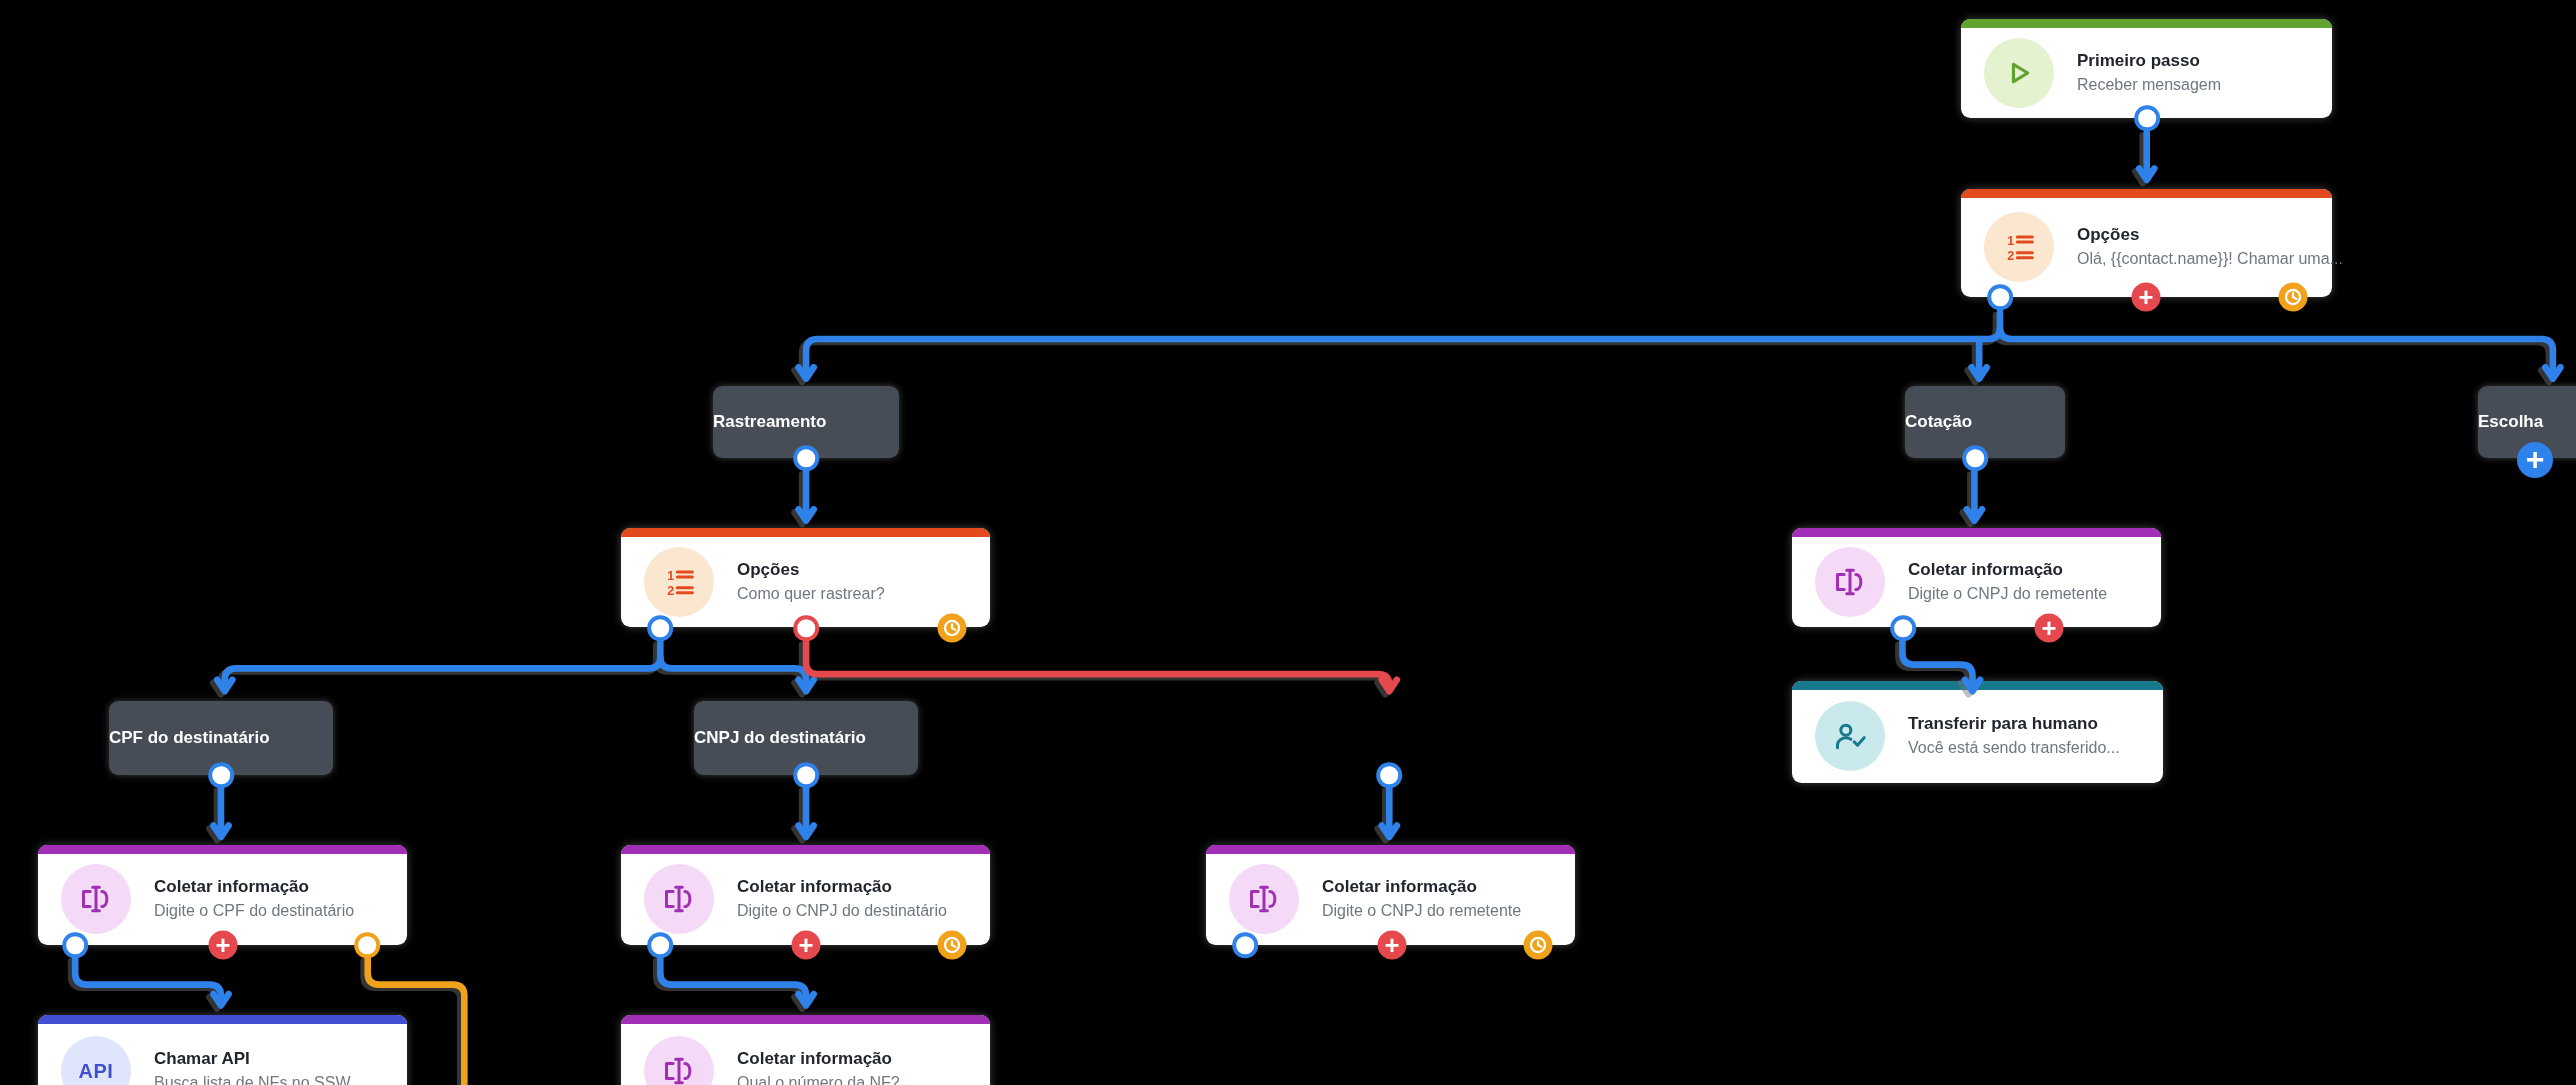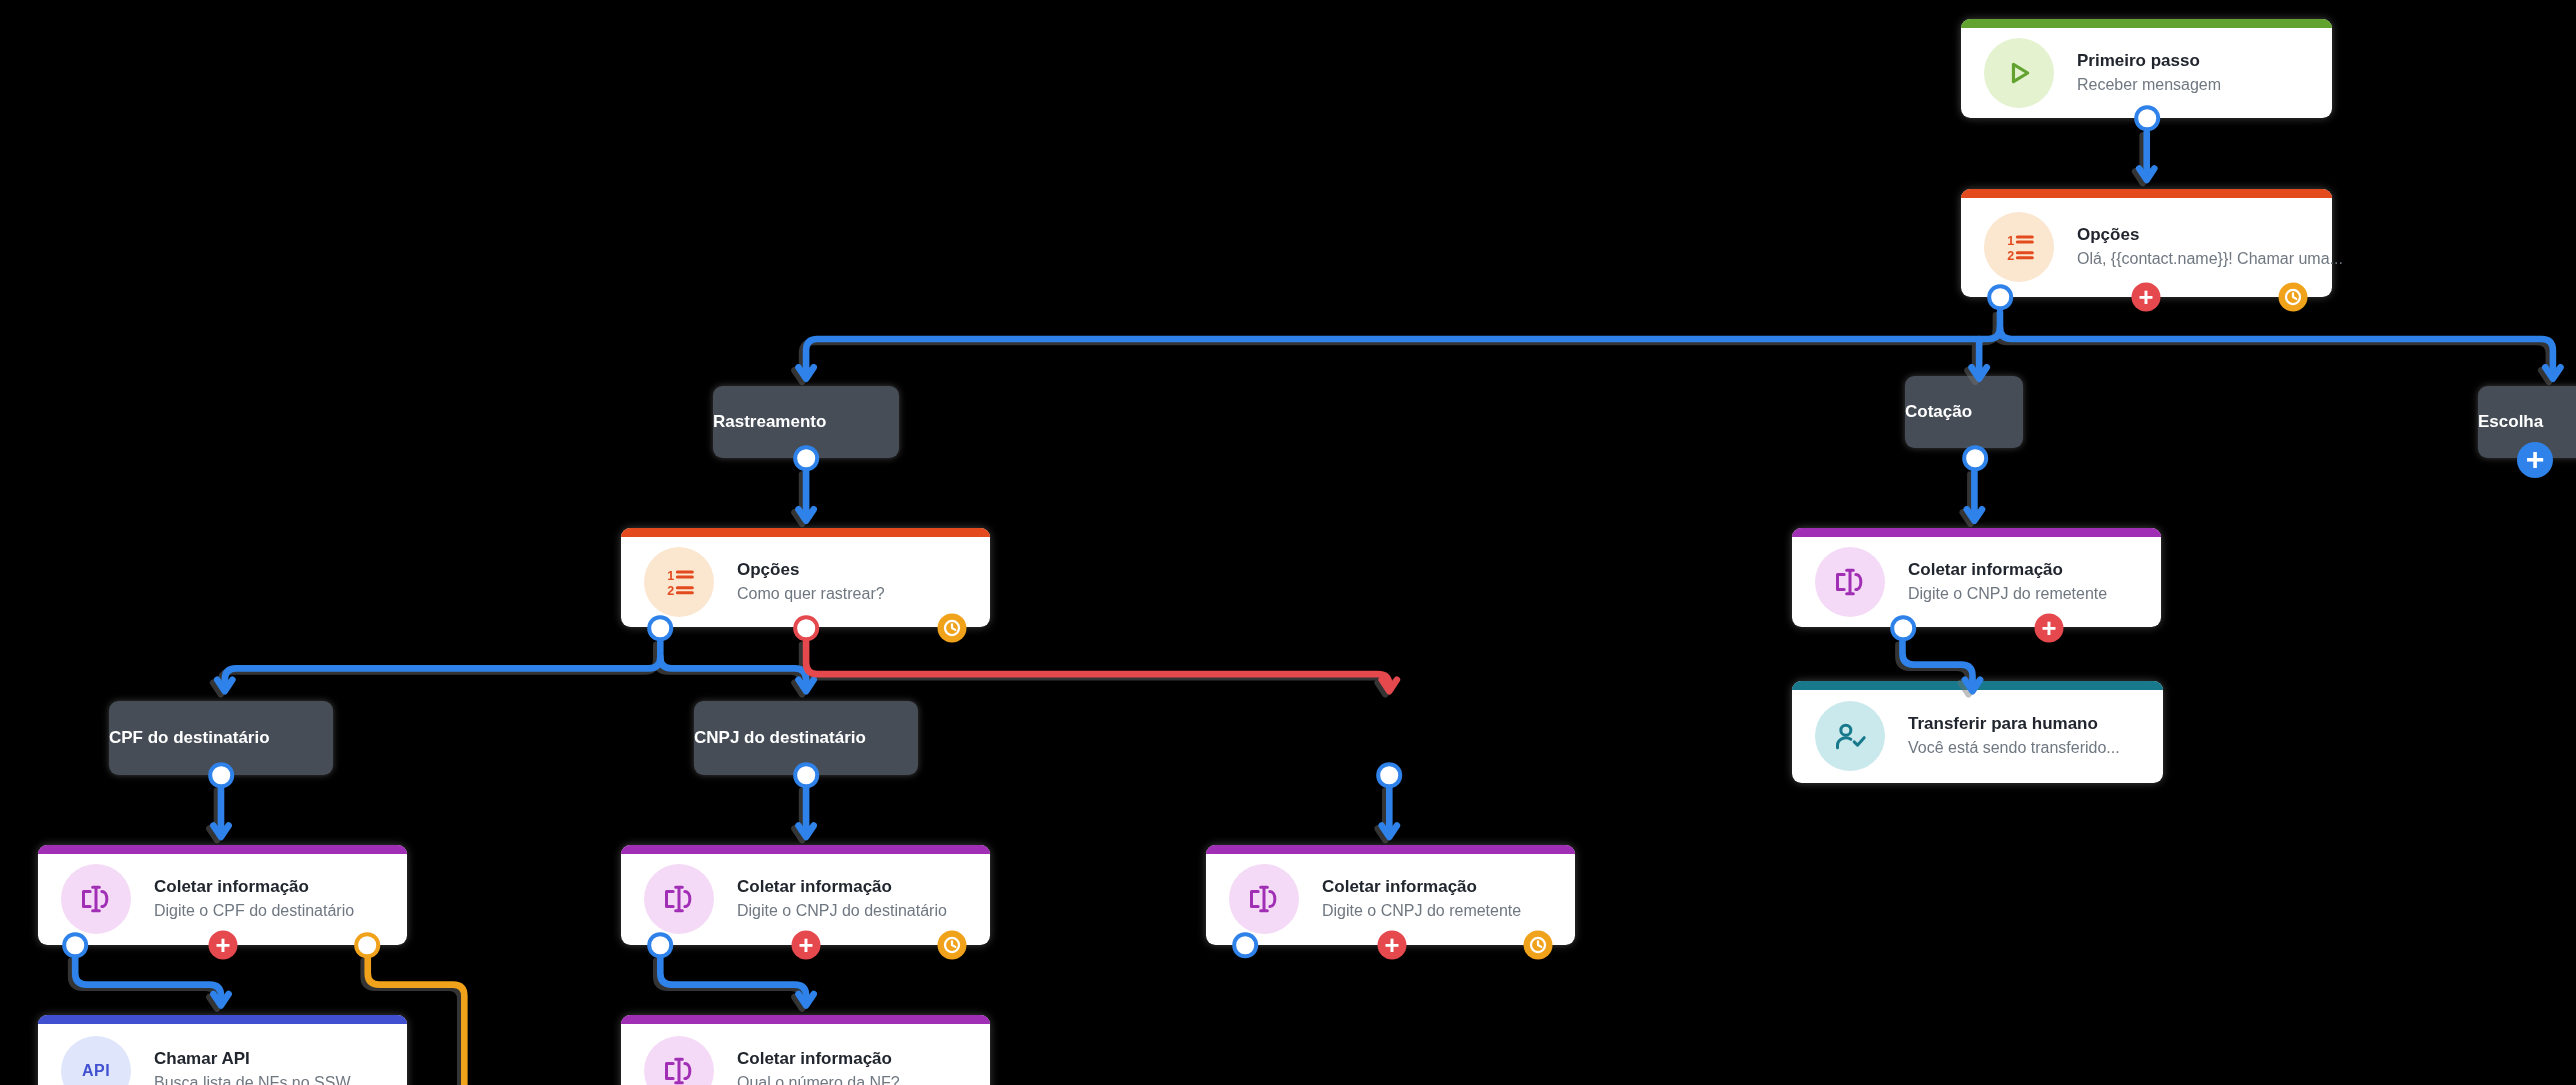--- a/index.html
+++ b/index.html
@@ -8,21 +8,21 @@
 
   
   .node{position:absolute;background:#fff;border-radius:9.5px;
         box-shadow:0 0 8.5px rgba(125,125,125,.55);}
   .node .bar{height:8.5px;border-radius:9.5px 9.5px 0 0;}
   .node .body{display:flex;align-items:center;gap:23px;padding:0 23px;height:calc(100% - 8.5px);}
   .node .icon{width:70px;height:70px;border-radius:50%;flex:0 0 auto;
               display:flex;align-items:center;justify-content:center;}
   .node .title{font-size:17px;font-weight:bold;color:var(--title,#21262e);line-height:1.25;}
   .node .sub{font-size:16px;color:var(--subtitle,#6f7781);line-height:1.3;margin-top:3.8px;white-space:nowrap;}
-  .api-label{font-weight:bold;font-size:16px;letter-spacing:0.5px;}
+  .api-label{font-weight:bold;font-size:20px;letter-spacing:0.5px;}
 
   
   .dnode{position:absolute;background:var(--node_dark,#464d57);border-radius:9.5px;
          display:flex;align-items:center;justify-content:flex-start;
          color:#fff;font-weight:bold;font-size:17px;
          box-shadow:0 0 7.6px rgba(130,130,130,.5);}
 
   
   .port{position:absolute;width:25.6px;height:25.6px;border-radius:50%;background:#fff;
         box-sizing:border-box;border:4.7px solid var(--c,#2e82e9);
@@ -71,21 +71,21 @@
     <path class="e-blue" d="M2085 498 L2085 546" marker-end="url(#ab)"></path>
     <path class="e-blue" d="M79 1012 L79 1028 Q79 1040 91 1040 L221 1040 Q233 1040 233 1052 L233 1058" marker-end="url(#ab)"></path>
     <path class="e-orange" d="M388 1012 L388 1028 Q388 1040 400 1040 L478 1040 Q490 1040 490 1052 L490 1150"></path>
     <path class="e-blue" d="M697 1012 L697 1028 Q697 1040 709 1040 L839 1040 Q851 1040 851 1052 L851 1058" marker-end="url(#ab)"></path>
     <path class="e-blue" d="M2009 678 L2009 690 Q2009 702 2021 702 L2071 702 Q2083 702 2083 714 L2083 726" marker-end="url(#ab)"></path>
   </svg>
 
   <div class="dnode" style="left:713px;top:386px;width:186px;height:72px">
     <span>Rastreamento</span>
   </div>
-  <div class="dnode" style="left:1905px;top:376px;width:118px;height:72px">
+  <div class="dnode" style="left:1905px;top:386px;width:160px;height:72px">
     <span>Cotação</span>
   </div>
   <div class="dnode" style="left:2478px;top:386px;width:117px;height:72px">
     <span>Escolha</span>
   </div>
   <div class="dnode" style="left:694px;top:701px;width:224px;height:74px">
     <span>CNPJ do destinatário</span>
   </div>
   <div class="dnode" style="left:109px;top:701px;width:224px;height:74px">
     <span>CPF do destinatário</span>

